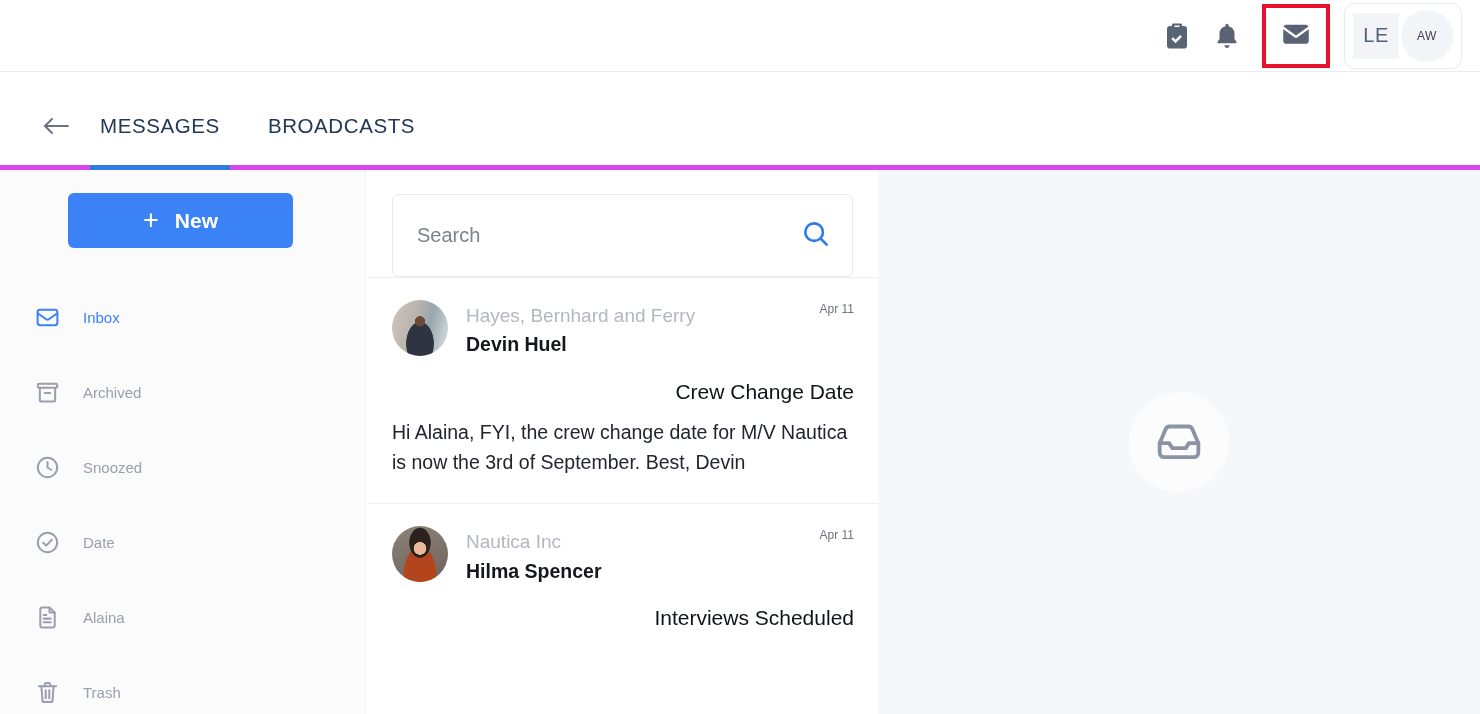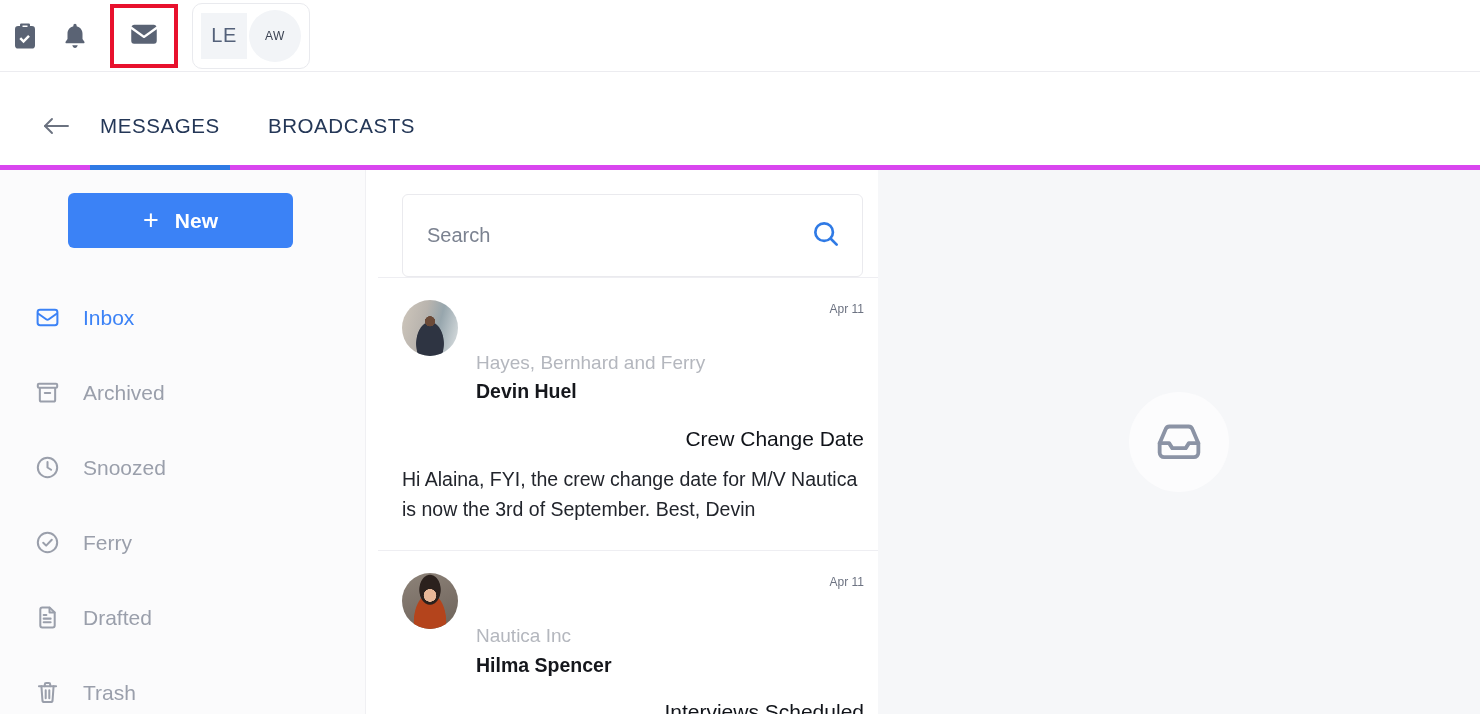--- a/index.html
+++ b/index.html
@@ -9,21 +9,21 @@
     background: #ffffff;
     overflow: hidden;
   }
 
   
   .topbar {
     position: absolute; left: 0; top: 0;
     width: 1480px; height: 72px;
     background: #ffffff;
     border-bottom: 1px solid #ececf0;
-    display: flex; align-items: center; 
+    display: flex; align-items: center; justify-content: flex-end;
   }
   .topbar-icons { display: flex; align-items: center; }
   .icon-btn {
     width: 50px; height: 50px;
     display: flex; align-items: center; justify-content: center;
     cursor: pointer;
   }
   .icon-btn svg { display: block; }
 
   .mail-highlight {
@@ -116,27 +116,27 @@
   .new-btn .plus { font-size: 27px; font-weight: 400; line-height: 1; }
 
   .nav { position: absolute; left: 0; top: 110px; width: 366px; }
   .nav-item {
     display: flex; align-items: center;
     height: 75px;
     padding-left: 34px;
     gap: 22px;
     cursor: pointer;
   }
-  .nav-item .nav-label { font-size: 21px; color: #9a9fab; }
+  .nav-item .nav-label { font-size: 15px; color: #9a9fab; }
   .nav-item.active .nav-label { color: #3b82f6; font-weight: normal; }
   .nav-ico { width: 27px; height: 27px; display: flex; align-items: center; justify-content: center; }
 
   
   .msglist {
-    position: absolute; left: 378px; top: 170px;
+    position: absolute; left: 368px; top: 170px;
     width: 511px; height: 544px;
     background: #ffffff;
     border-right: 1px solid #ededf1;
     overflow: hidden;
   }
   .search-wrap { padding: 24px 25px 0 24px; }
   .search-box {
     height: 83px;
     border: 1px solid #eaeaee;
     border-radius: 6px;
@@ -159,21 +159,21 @@
     background: #ffffff;
   }
   .msg-head { display: flex; align-items: flex-start; }
   .msg-avatar {
     width: 56px; height: 56px; border-radius: 50%;
     flex: 0 0 56px;
     margin-right: 18px;
     overflow: hidden;
     position: relative;
   }
-  .msg-names { flex: 1; min-width: 0; padding-top: 1px; margin-top: 47px; }
+  .msg-names { flex: 1; min-width: 0; padding-top: 1px; }
   .msg-company { font-size: 19px; color: #b4b7be; line-height: 1.55; }
   .msg-person { font-size: 19.5px; color: #15171c; font-weight: bold; line-height: 1.5; }
   .msg-date { font-size: 12px; color: #6d7382; padding-top: 2px; white-space: nowrap; }
   .msg-subject { font-size: 21px; font-weight: normal; color: #101319; margin-top: 20px; text-align: right; }
   .msg-preview { font-size: 19.5px; color: #22252c; margin-top: 14px; line-height: 1.53; }
 
   
   .detail {
     position: absolute; left: 878px; top: 170px;
     width: 602px; height: 544px;
@@ -294,32 +294,32 @@
       <span class="nav-label">Snoozed</span>
     </div>
 
     <div class="nav-item">
       <span class="nav-ico">
         <svg width="27" height="27" viewBox="0 0 24 24" fill="none" stroke="#9a9fab" stroke-width="1.8" stroke-linecap="round" stroke-linejoin="round">
           <circle cx="12" cy="12" r="8.6"></circle>
           <path d="M8.2 12.2l2.6 2.6 5-5.2"></path>
         </svg>
       </span>
-      <span class="nav-label">Ferry</span>
+      <span class="nav-label">Date</span>
     </div>
 
     <div class="nav-item">
       <span class="nav-ico">
         <svg width="27" height="27" viewBox="0 0 24 24" fill="none" stroke="#9a9fab" stroke-width="1.8" stroke-linecap="round" stroke-linejoin="round">
           <path d="M14 3.2H7.4A1.8 1.8 0 0 0 5.6 5v14a1.8 1.8 0 0 0 1.8 1.8h9.2A1.8 1.8 0 0 0 18.4 19V7.6L14 3.2z"></path>
           <path d="M13.8 3.4v4.2h4.4"></path>
           <path d="M8.6 13h6.2M8.6 16.2h6.2M8.6 9.8h2.4"></path>
         </svg>
       </span>
-      <span class="nav-label">Drafted</span>
+      <span class="nav-label">Alaina</span>
     </div>
 
     <div class="nav-item">
       <span class="nav-ico">
         <svg width="27" height="27" viewBox="0 0 24 24" fill="none" stroke="#9a9fab" stroke-width="1.8" stroke-linecap="round" stroke-linejoin="round">
           <path d="M4.4 6.4h15.2"></path>
           <path d="M9.6 6.4V4.8a1.2 1.2 0 0 1 1.2-1.2h2.4a1.2 1.2 0 0 1 1.2 1.2v1.6"></path>
           <path d="M6.6 6.4l.9 12.6a1.6 1.6 0 0 0 1.6 1.5h5.8a1.6 1.6 0 0 0 1.6-1.5l.9-12.6"></path>
           <path d="M10.4 10v7M13.6 10v7"></path>
         </svg>

